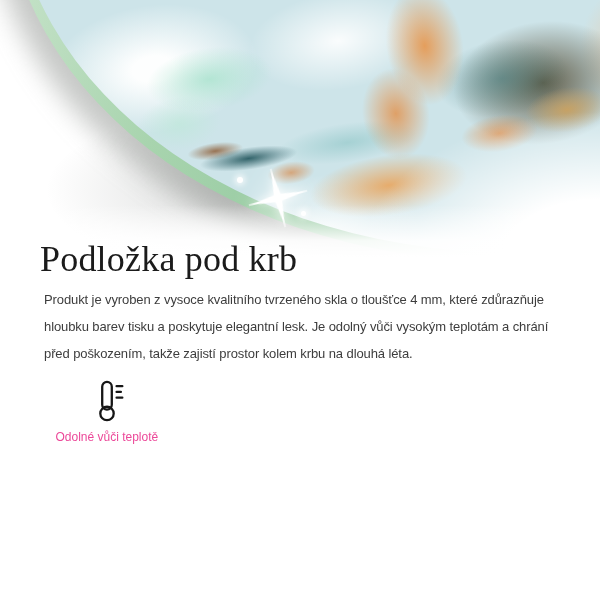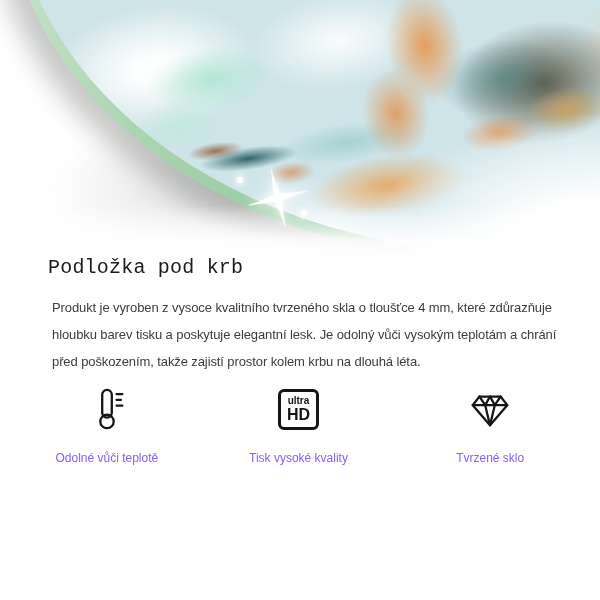--- a/index.html
+++ b/index.html
@@ -42,31 +42,31 @@
     background:radial-gradient(farthest-side at 100% 100%, #ffffff 32%, rgba(255,255,255,0) 78%); }
   .sparkle { position:absolute; left:248px; top:168px; width:60px; height:60px; transform:rotate(-14deg);
     filter:drop-shadow(0 0 4px rgba(255,255,255,0.95)) drop-shadow(0 0 11px rgba(255,255,255,0.75)); }
   .sparkle-dot { position:absolute; border-radius:50%; background:#fff;
     box-shadow:0 0 6px 2px rgba(255,255,255,0.9); }
   .dot1 { left:237px; top:177px; width:6px; height:6px; }
   .dot2 { left:301px; top:211px; width:5px; height:5px; }
 
   
   .content { position:relative; z-index:1; padding:243px 30px 0 40px; }
-  h1 { margin:8px; font-family:Liberation Mono, monospace; font-weight:400;
-       font-size:20px; line-height:33px; color:#1b1b1b; letter-spacing:0.2px; }
-  .desc { margin:10px 0 0 12px; max-width:548px; font-size:13px; line-height:27px;
+  h1 { margin:0; font-family:Liberation Serif, serif; font-weight:400;
+       font-size:36px; line-height:33px; color:#1b1b1b; letter-spacing:0.2px; }
+  .desc { margin:10px 0 0 4px; max-width:548px; font-size:13px; line-height:27px;
           color:#3d3d3d; letter-spacing:-0.1px; }
 
   
   .features { margin:10px 0 0 -29px; width:575px; display:grid;
               grid-template-columns:repeat(3, 1fr); row-gap:13px; }
   .cell { display:flex; flex-direction:column; align-items:center; }
   .icon-wrap { height:48px; display:flex; align-items:center; justify-content:center; }
-  .flabel { margin-top:18px; font-size:12px; color:#8b5cf6; }
+  .flabel { margin-top:5px; font-size:12px; color:#ec4899; }
   .ic { stroke:#161616; stroke-width:2.4; fill:none; stroke-linecap:round; stroke-linejoin:round; }
   .uhd-box { width:41px; height:41px; border:3px solid #141414; border-radius:6px;
              display:flex; flex-direction:column; align-items:center; justify-content:center;
              color:#141414; line-height:1; }
   .uhd-top { font-size:10px; font-weight:700; letter-spacing:0; }
   .uhd-bottom { font-size:16px; font-weight:700; margin-top:1px; }
   .bevel { width:41px; height:37px;
            clip-path:polygon(0% 100%, 100% 0%, 100% 100%);
            background:repeating-linear-gradient(135deg, #161616 0px 4px, #ffffff 4px 9.2px); }
 </style>
@@ -100,37 +100,19 @@
       <div class="icon-wrap">
         <svg width="46" height="46" viewBox="0 0 48 48">
           <circle class="ic" cx="24" cy="37" r="7"></circle>
           <rect class="ic" x="19" y="4" width="10" height="29" rx="5" fill="#ffffff"></rect>
           <path class="ic" d="M34 8.5h6 M34 14.5h4.5 M34 20.5h6" stroke-width="2.2"></path>
         </svg>
       </div>
       <div class="flabel">Odolné vůči teplotě</div>
     </div>
 
-    <div class="cell">
-      <div class="icon-wrap">
-        <div class="uhd-box">
-          <span class="uhd-top">ultra</span>
-          <span class="uhd-bottom">HD</span>
-        </div>
-      </div>
-      <div class="flabel">Tisk vysoké kvality</div>
-    </div>
 
 
-    <div class="cell">
-      <div class="icon-wrap">
-        <svg width="46" height="46" viewBox="0 0 48 48">
-          <path class="ic" stroke-width="2.2" d="M13 11 H35 L42 20 L24 41 L6 20 Z"></path>
-          <path class="ic" stroke-width="2.0" d="M6 20 H42 M13 11 L19 20 L24 41 M35 11 L29 20 L24 41 M19 20 L24 11 M29 20 L24 11"></path>
-        </svg>
-      </div>
-      <div class="flabel">Tvrzené sklo</div>
-    </div>
 
 
 
   </div>
 </div>
 
 </body></html>

